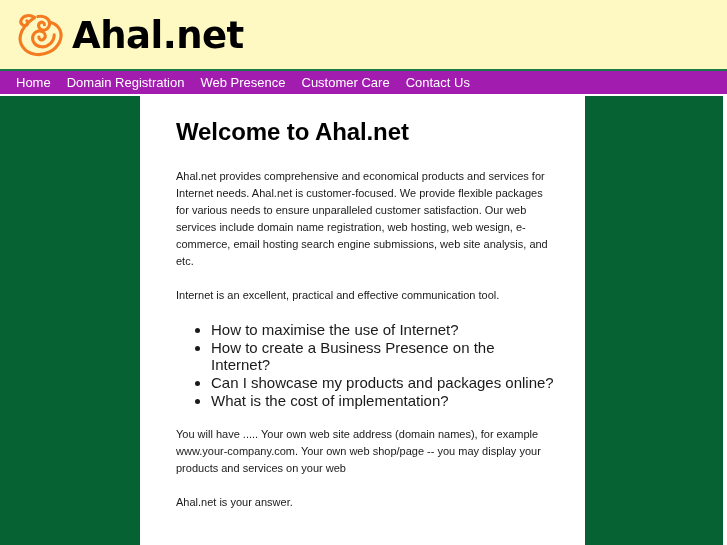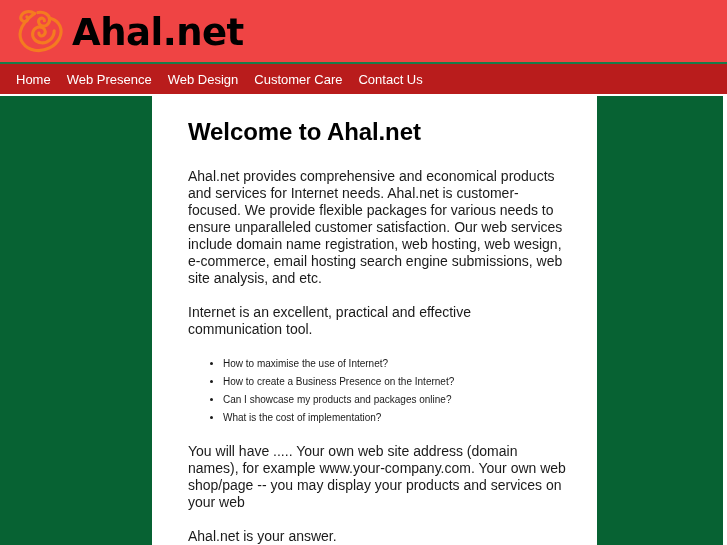--- a/index.html
+++ b/index.html
@@ -12,22 +12,22 @@
     width: 727px;
     height: 545px;
     overflow: hidden;
     background: #ffffff;
     font-family: "Liberation Sans", sans-serif;
   }
 
   
   .header {
     position: relative;
-    height: 62px;
-    background: #ef4444;
+    height: 69px;
+    background: #fef9c3;
     padding-left: 14px;
     display: flex;
     align-items: center;
   }
   .logo-wrap {
     display: flex;
     align-items: center;
     gap: 2px;
   }
   .logo-mark {
@@ -42,22 +42,22 @@
     font-weight: 700;
     letter-spacing: -0.5px;
     color: #000000;
     line-height: 1;
     position: relative;
     top: 1px;
   }
 
   
   .navbar {
-    height: 32px;
-    background: #b91c1c;
+    height: 25px;
+    background: #a21caf;
     border-top: 2px solid #1a7a49;
     display: flex;
     align-items: center;
     padding-left: 8px;
   }
   .nav-item {
     color: #ffffff;
     font-size: 13px;
     font-family: "Liberation Sans", sans-serif;
     text-decoration: none;
@@ -67,21 +67,20 @@
     cursor: pointer;
   }
 
   
   .page-body {
     position: relative;
     height: 451px;
     background: #076233;
     border-top: 2px solid #ffffff;
     display: flex;
-    padding-left: 12px;
   }
   .col-left {
     width: 143px;
     flex: 0 0 143px;
     background: #076233;
     border-right: 3px solid #ffffff;
   }
   .content {
     flex: 1 1 auto;
     background: #ffffff;
@@ -99,32 +98,32 @@
   .content h1 {
     margin: 0 0 22px 0;
     font-size: 24px;
     font-weight: 700;
     color: #000000;
     letter-spacing: -0.1px;
     font-family: "Liberation Sans", sans-serif;
   }
   .content p {
     margin: 0 0 17px 0;
-    font-size: 14px;
+    font-size: 11px;
     line-height: 17px;
     color: #1a1a1a;
     font-family: "Liberation Sans", sans-serif;
   }
   .content ul {
     margin: 0 0 17px 0;
     padding-left: 35px;
     list-style: disc;
   }
   .content li {
-    font-size: 10px;
+    font-size: 15px;
     line-height: 17px;
     color: #1a1a1a;
     margin-bottom: 1px;
     font-family: "Liberation Sans", sans-serif;
   }
 </style>
 </head>
 <body>
 
 <div class="header">
@@ -140,22 +139,22 @@
 
         <path d="M40.2 23.8 C40.2 30.8 34.2 36.4 27.2 35.8 C21.4 35.3 17.6 30.4 18.8 25.4 C19.9 20.9 24.8 18.6 28.6 20.6 C31.8 22.3 32.2 26.6 29.4 28.4 C27.2 29.8 24.6 28.3 24.9 26.0"></path>
       </g>
     </svg>
     <span class="logo-text">Ahal.net</span>
   </div>
 </div>
 
 <div class="navbar">
   <a class="nav-item" href="#">Home</a>
+  <a class="nav-item" href="#">Domain Registration</a>
   <a class="nav-item" href="#">Web Presence</a>
-  <a class="nav-item" href="#">Web Design</a>
   <a class="nav-item" href="#">Customer Care</a>
   <a class="nav-item" href="#">Contact Us</a>
 </div>
 
 <div class="page-body">
   <div class="col-left"></div>
 
   <div class="content">
     <h1>Welcome to Ahal.net</h1>
 

